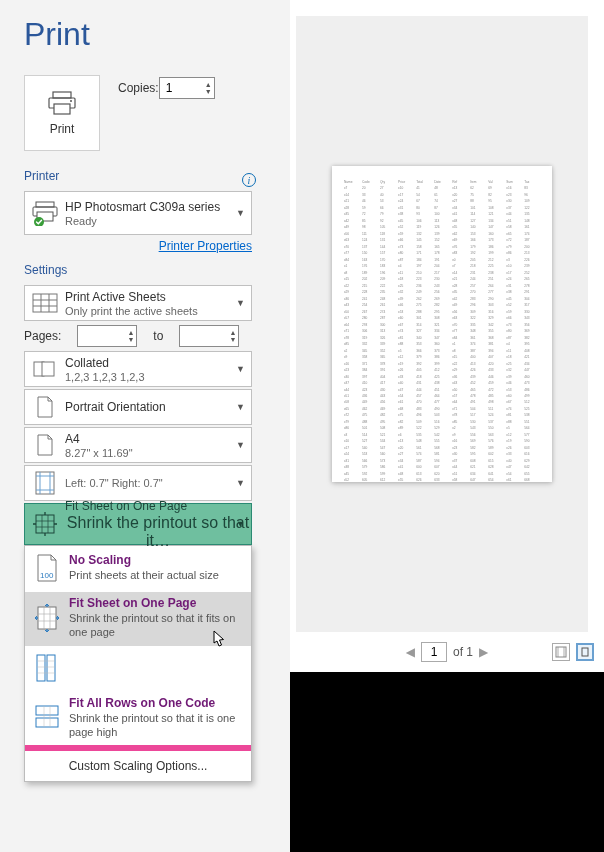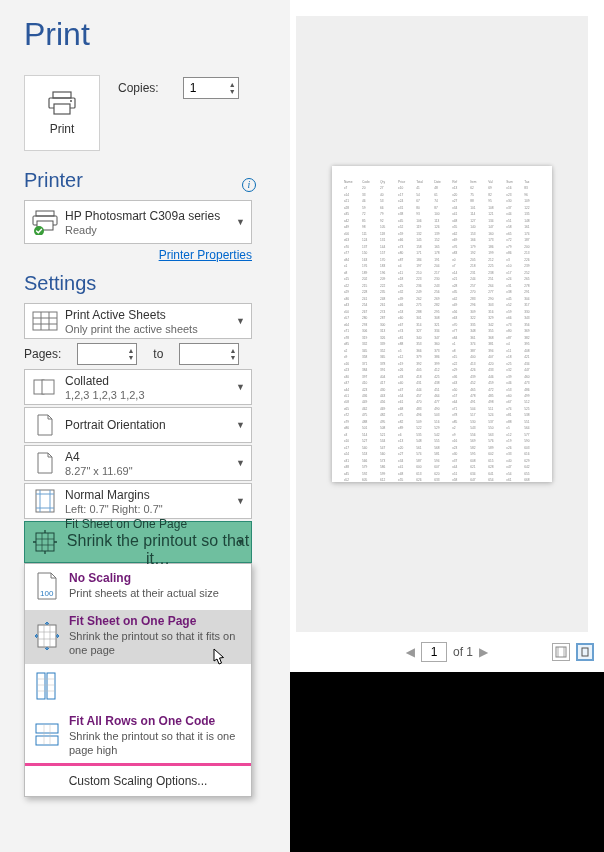--- a/index.html
+++ b/index.html
@@ -17,30 +17,30 @@
   .right-panel { flex: 1; background: #ffffff; position: relative; display: flex; flex-direction: column; }
 
   .title { font-size: 32px; font-weight: 300; color: #2b579a; margin-bottom: 22px; }
 
   .print-top-row { display: flex; align-items: flex-start; gap: 18px; margin-bottom: 18px; }
   .print-button-box {
     border: 1px solid #d0d0d0; background: #fff; width: 76px; height: 76px;
     display: flex; flex-direction: column; align-items: center; justify-content: center; gap: 6px;
   }
   .print-button-box .label { font-size: 12px; color: #333; }
-  .copies-row { display: flex; align-items: center; gap: 24px; margin-top: 2px; }
+  .copies-row { display: flex; align-items: center; gap: 0; margin-top: 2px; }
   .copies-row .lbl { font-size: 12px; color: #333; }
   .spinner {
     border: 1px solid #8a8a8a; background: #fff; height: 22px; width: 56px;
     display: flex; align-items: center; padding: 0 6px; font-size: 12px;
     position: relative;
   }
   .spinner .sp-arrows { position: absolute; right: 2px; top: 0; height: 100%; display: flex; flex-direction: column; justify-content: center; font-size: 7px; color: #555; line-height: 7px; }
 
-  .section-heading { font-size: 20px; font-weight: 400; color: #2b579a; margin-bottom: 8px; }
+  .section-heading { font-size: 12px; font-weight: 400; color: #2b579a; margin-bottom: 8px; }
   .printer-heading-row { display: flex; align-items: center; justify-content: space-between; width: 232px; }
   .info-icon {
     width: 14px; height: 14px; border: 1px solid #0a6cb5; border-radius: 50%;
     display: flex; align-items: center; justify-content: center; color: #0a6cb5; font-size: 10px; font-style: italic; font-family: Georgia, serif;
   }
 
   .dropdown-box {
     border: 1px solid #c0c0c0; background: #fff; width: 228px; height: 36px;
     display: flex; align-items: center; position: relative; margin-bottom: 2px;
   }
@@ -74,21 +74,21 @@
   }
   .menu-item {
     display: flex; align-items: center; padding: 4px 4px 6px 0;
     position: relative;
   }
   .menu-item.hovered { background: #d8d8d8; }
   .menu-item .icon-slot { width: 44px; height: 100%; display: flex; align-items: center; justify-content: center; min-height: 36px; }
   .menu-item .text-slot { flex: 1; display: flex; flex-direction: column; justify-content: center; gap: 1px; padding-right: 4px; }
   .menu-item .primary { font-size: 12px; color: #701a75; font-weight: 600; }
   .menu-item .secondary { font-size: 11px; color: #555; line-height: 1.3; }
-  .menu-footer { border-top: 3px solid #ec4899; text-align: center; font-size: 12px; color: #333; padding: 8px 16px; }
+  .menu-footer { border-top: 6px solid #ec4899; text-align: center; font-size: 12px; color: #333; padding: 8px 16px; }
 
   .cursor {
     position: absolute; width: 14px; height: 18px;
   }
 
   
   .right-panel { background: #fff; }
   .preview-gray {
     flex: 1; background: #efefef; margin: 16px 16px 0 6px;
     display: flex; align-items: center; justify-content: center;
@@ -256,21 +256,20 @@
       <div class="icon-slot">
         <svg width="20" height="24" viewBox="0 0 20 24">
             <rect x="1" y="1" width="18" height="22" fill="#fff" stroke="#777" stroke-width="1"></rect>
             <line x1="5" y1="1" x2="5" y2="23" stroke="#6aa0d0" stroke-width="1"></line>
             <line x1="15" y1="1" x2="15" y2="23" stroke="#6aa0d0" stroke-width="1"></line>
             <line x1="1" y1="5" x2="19" y2="5" stroke="#6aa0d0" stroke-width="1"></line>
             <line x1="1" y1="19" x2="19" y2="19" stroke="#6aa0d0" stroke-width="1"></line>
           </svg>
       </div>
       <div class="text-slot">
-        <div class="primary">Normal Margins</div>
         <div class="secondary">Left:  0.7"    Right:  0.7"</div>
       </div>
       <div class="dd-arrow">▼</div>
     </div>
 
     <div class="fit-selected">
       <div class="icon-slot">
         <svg width="24" height="24" viewBox="0 0 24 24">
             <rect x="3" y="3" width="18" height="18" fill="none" stroke="#1d463a" stroke-width="1"></rect>
             <line x1="3" y1="9" x2="21" y2="9" stroke="#1d463a" stroke-width="0.7"></line>

